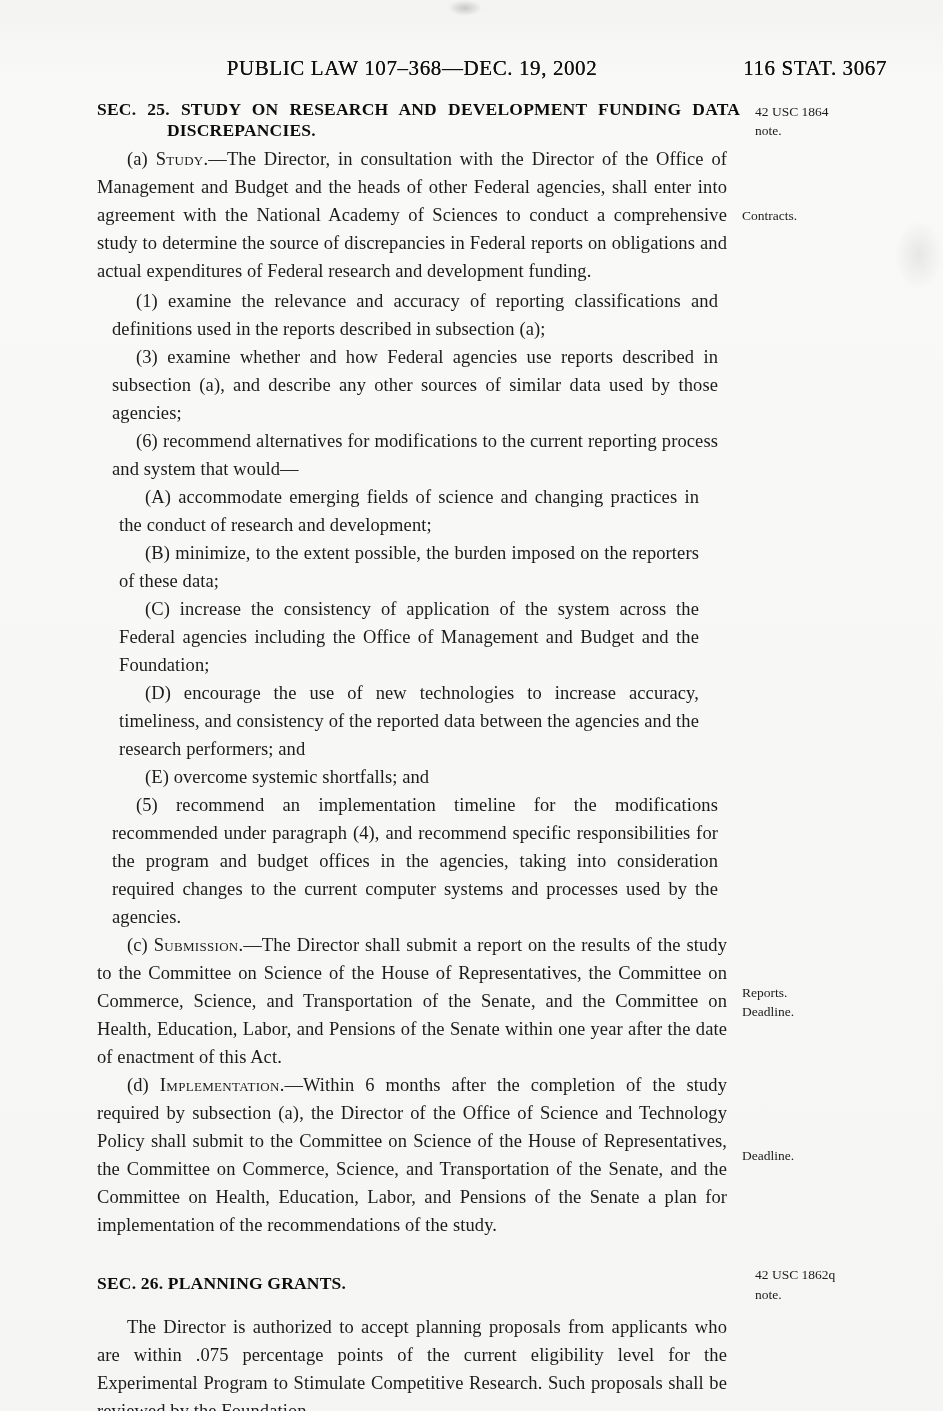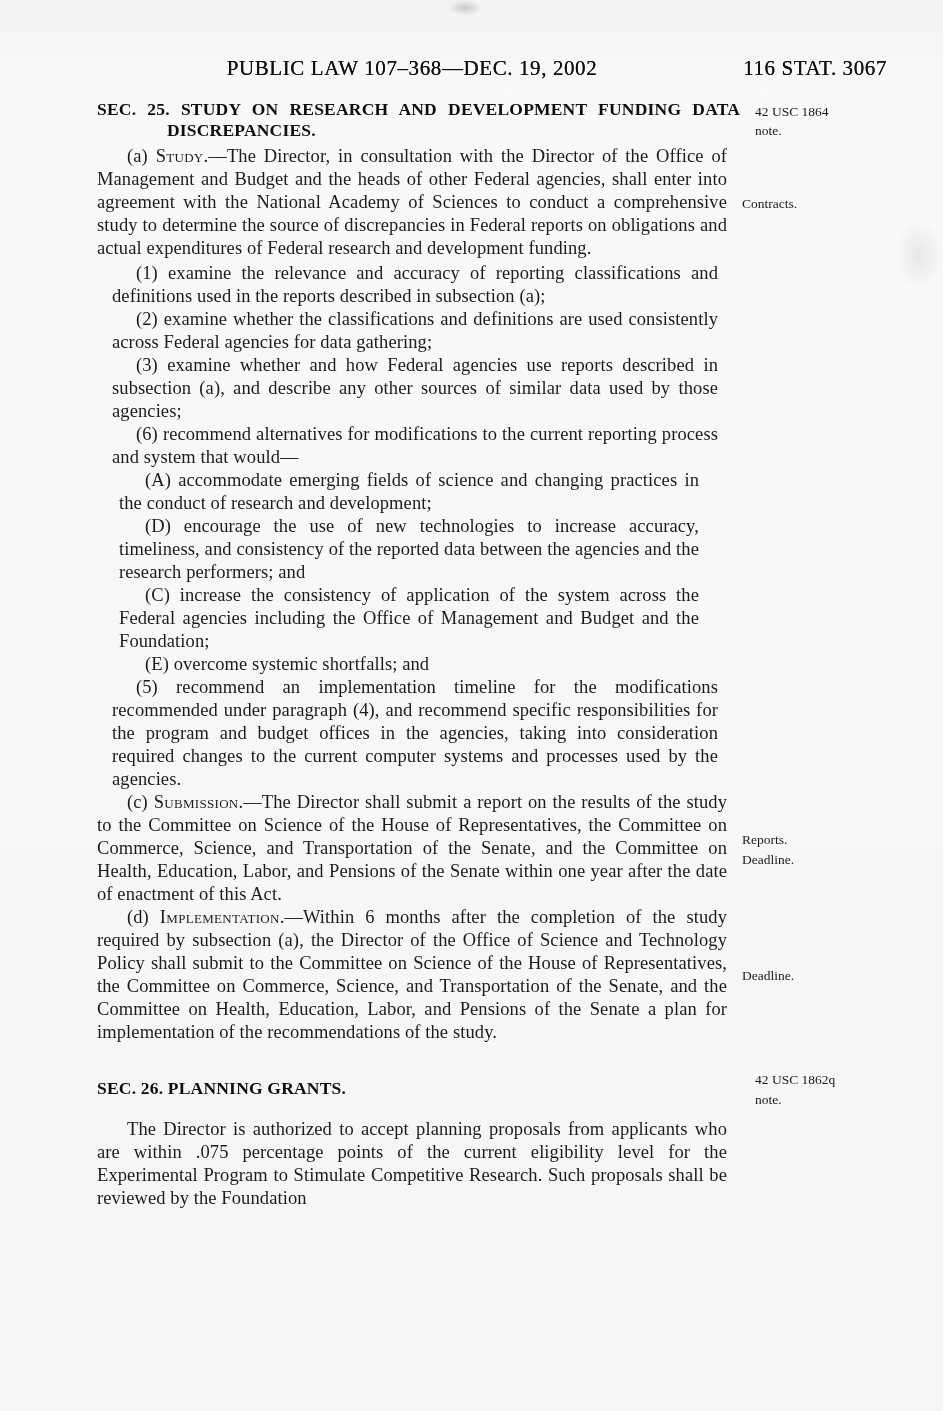--- a/index.html
+++ b/index.html
@@ -52,21 +52,21 @@
     letter-spacing: 0.6px;
     color: #101010;
     text-shadow: 0 0 0.4px #101010;
   }
   .row { display: flex; align-items: center; }
   .main {
     width: 630px;
     margin: 0;
     text-align: justify;
     font-size: 18.5px;
-    line-height: 23px;
+    line-height: 28px;
     letter-spacing: 0.1px;
   }
   .notecol {
     width: 160px;
     box-sizing: border-box;
     padding-left: 15px;
     padding-top: 2px;
     font-size: 13.5px;
     line-height: 19.5px;
     color: #1b1b1b;
@@ -119,48 +119,48 @@
 
     <div class="row">
       <div class="notecol"></div>
     </div>
 
     <div class="row">
       <p class="main b1"><span>(1) examine the relevance and accuracy of reporting classifications and definitions used in the reports described in subsection (a);</span></p>
       <div class="notecol"></div>
     </div>
 
-    <div class="row">
-      <p class="main b1"><span>(2) examine whether the classifications and definitions are used consistently across Federal agencies for data gathering;</span></p>
-      <div class="notecol"></div>
-    </div>
 
     <div class="row">
       <p class="main b1"><span>(3) examine whether and how Federal agencies use reports described in subsection (a), and describe any other sources of similar data used by those agencies;</span></p>
       <div class="notecol"></div>
     </div>
 
     <div class="row">
       <p class="main b1"><span>(6) recommend alternatives for modifications to the current reporting process and system that would—</span></p>
       <div class="notecol"></div>
     </div>
 
     <div class="row">
       <p class="main b2"><span>(A) accommodate emerging fields of science and changing practices in the conduct of research and development;</span></p>
       <div class="notecol"></div>
     </div>
 
+    <div class="row">
+      <p class="main b2"><span>(B) minimize, to the extent possible, the burden imposed on the reporters of these data;</span></p>
+      <div class="notecol"></div>
+    </div>
+
+    <div class="row">
+      <p class="main b2"><span>(C) increase the consistency of application of the system across the Federal agencies including the Office of Management and Budget and the Foundation;</span></p>
+      <div class="notecol"></div>
+    </div>
 
     <div class="row">
       <p class="main b2"><span>(D) encourage the use of new technologies to increase accuracy, timeliness, and consistency of the reported data between the agencies and the research performers; and</span></p>
-      <div class="notecol"></div>
-    </div>
-
-    <div class="row">
-      <p class="main b2"><span>(C) increase the consistency of application of the system across the Federal agencies including the Office of Management and Budget and the Foundation;</span></p>
       <div class="notecol"></div>
     </div>
 
     <div class="row">
       <p class="main b2"><span>(E) overcome systemic shortfalls; and</span></p>
       <div class="notecol"></div>
     </div>
 
     <div class="row">
       <p class="main b1"><span>(5) recommend an implementation timeline for the modifications recommended under paragraph (4), and recommend specific responsibilities for the program and budget offices in the agencies, taking into consideration required changes to the current computer systems and processes used by the agencies.</span></p>

